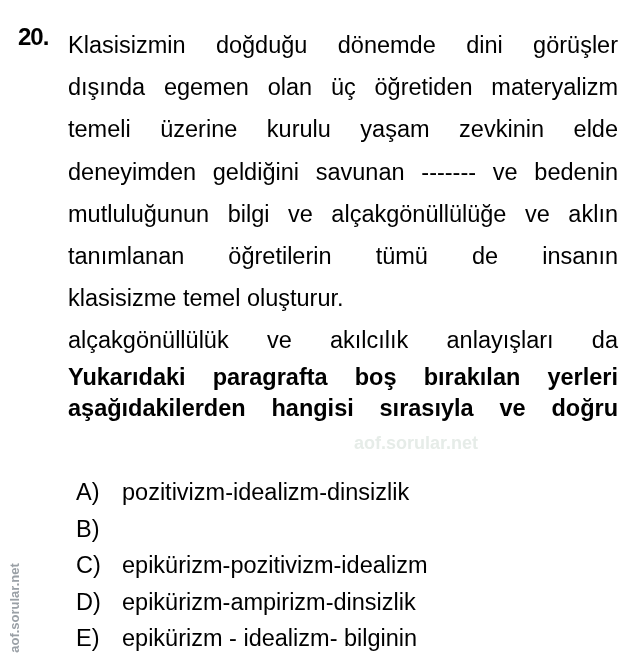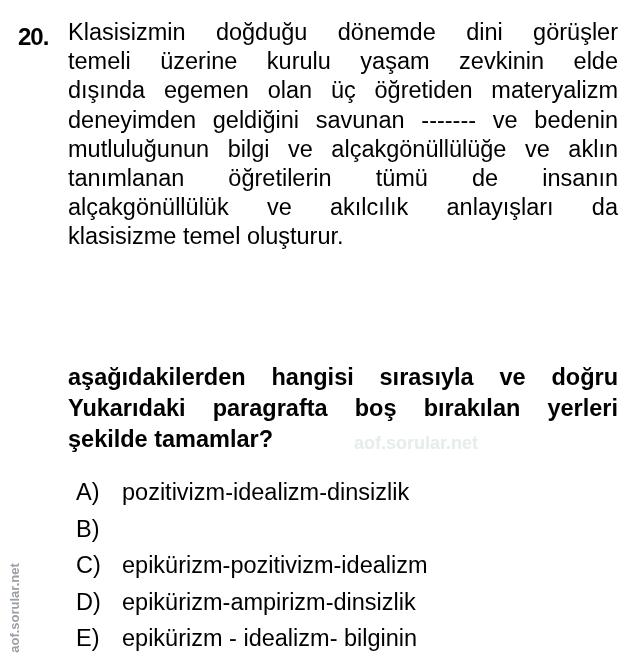--- a/index.html
+++ b/index.html
@@ -33,20 +33,21 @@
       font-size: 23.5px;
       line-height: 29.2px;
       text-align: justify;
       text-align-last: left;
     }
     .stem .line {
       display: block;
       text-align: justify;
       text-align-last: justify;
       white-space: nowrap;
+      margin-top: 13px;
     }
     .stem .line.last {
       text-align-last: left;
     }
     .prompt {
       position: absolute;
       left: 68px;
       top: 362px;
       width: 550px;
       font-size: 23.5px;
@@ -99,33 +100,32 @@
       transform-origin: center center;
     }
   </style>
 </head>
 <body>
 
 <div class="qnum">20.</div>
 
 <div class="stem">
   <span class="line">Klasisizmin doğduğu dönemde  dini görüşler</span>
+  <span class="line">dışında egemen olan üç öğretiden materyalizm</span>
   <span class="line">temeli üzerine kurulu yaşam zevkinin elde</span>
-  <span class="line">dışında egemen olan üç öğretiden materyalizm</span>
   <span class="line">deneyimden geldiğini savunan ------- ve bedenin</span>
   <span class="line">mutluluğunun bilgi ve alçakgönüllülüğe ve aklın</span>
   <span class="line">tanımlanan öğretilerin tümü de insanın</span>
+  <span class="line last">klasisizme temel oluşturur.</span>
   <span class="line">alçakgönüllülük ve akılcılık anlayışları da</span>
-  <span class="line last">klasisizme temel oluşturur.</span>
 </div>
 
 <div class="prompt">
+  <span class="line">Yukarıdaki paragrafta boş bırakılan yerleri</span>
   <span class="line">aşağıdakilerden hangisi sırasıyla ve doğru</span>
-  <span class="line">Yukarıdaki paragrafta boş bırakılan yerleri</span>
-  <span class="line last">şekilde tamamlar?</span>
 </div>
 
 <div class="watermark-center">aof.sorular.net</div>
 
 <div class="options">
   <div class="option">
     <span class="letter">A)</span>
     <span class="text">pozitivizm-idealizm-dinsizlik</span>
   </div>
   <div class="option">

